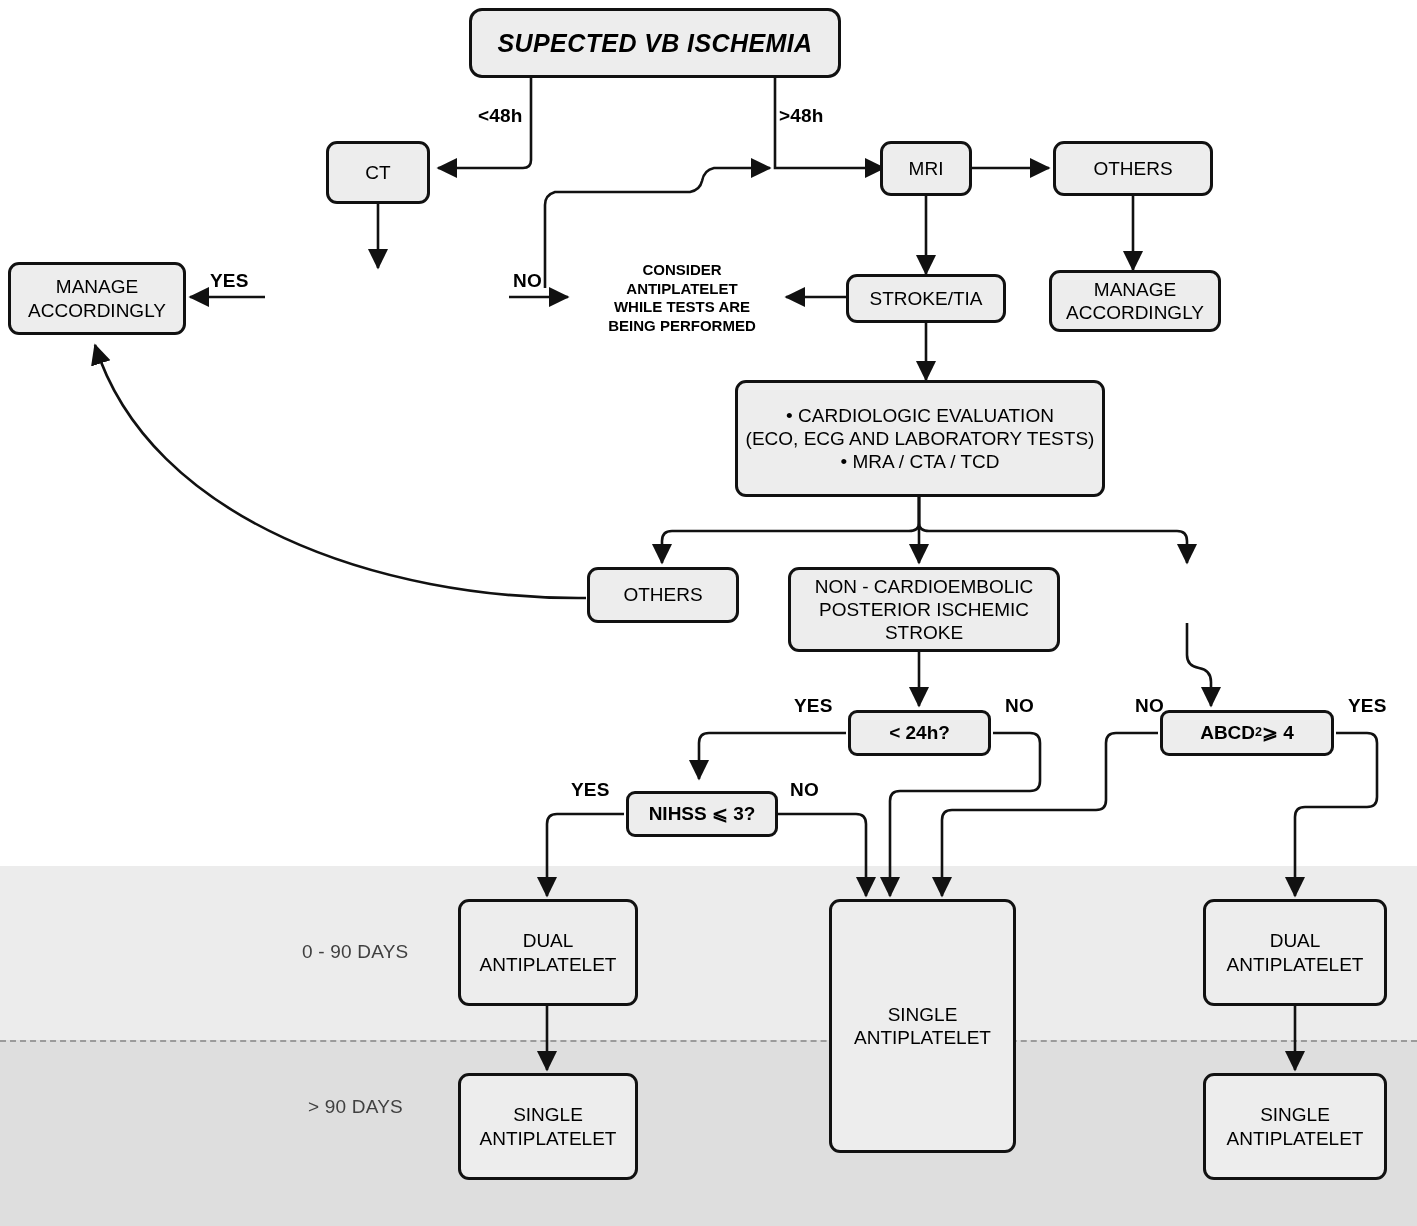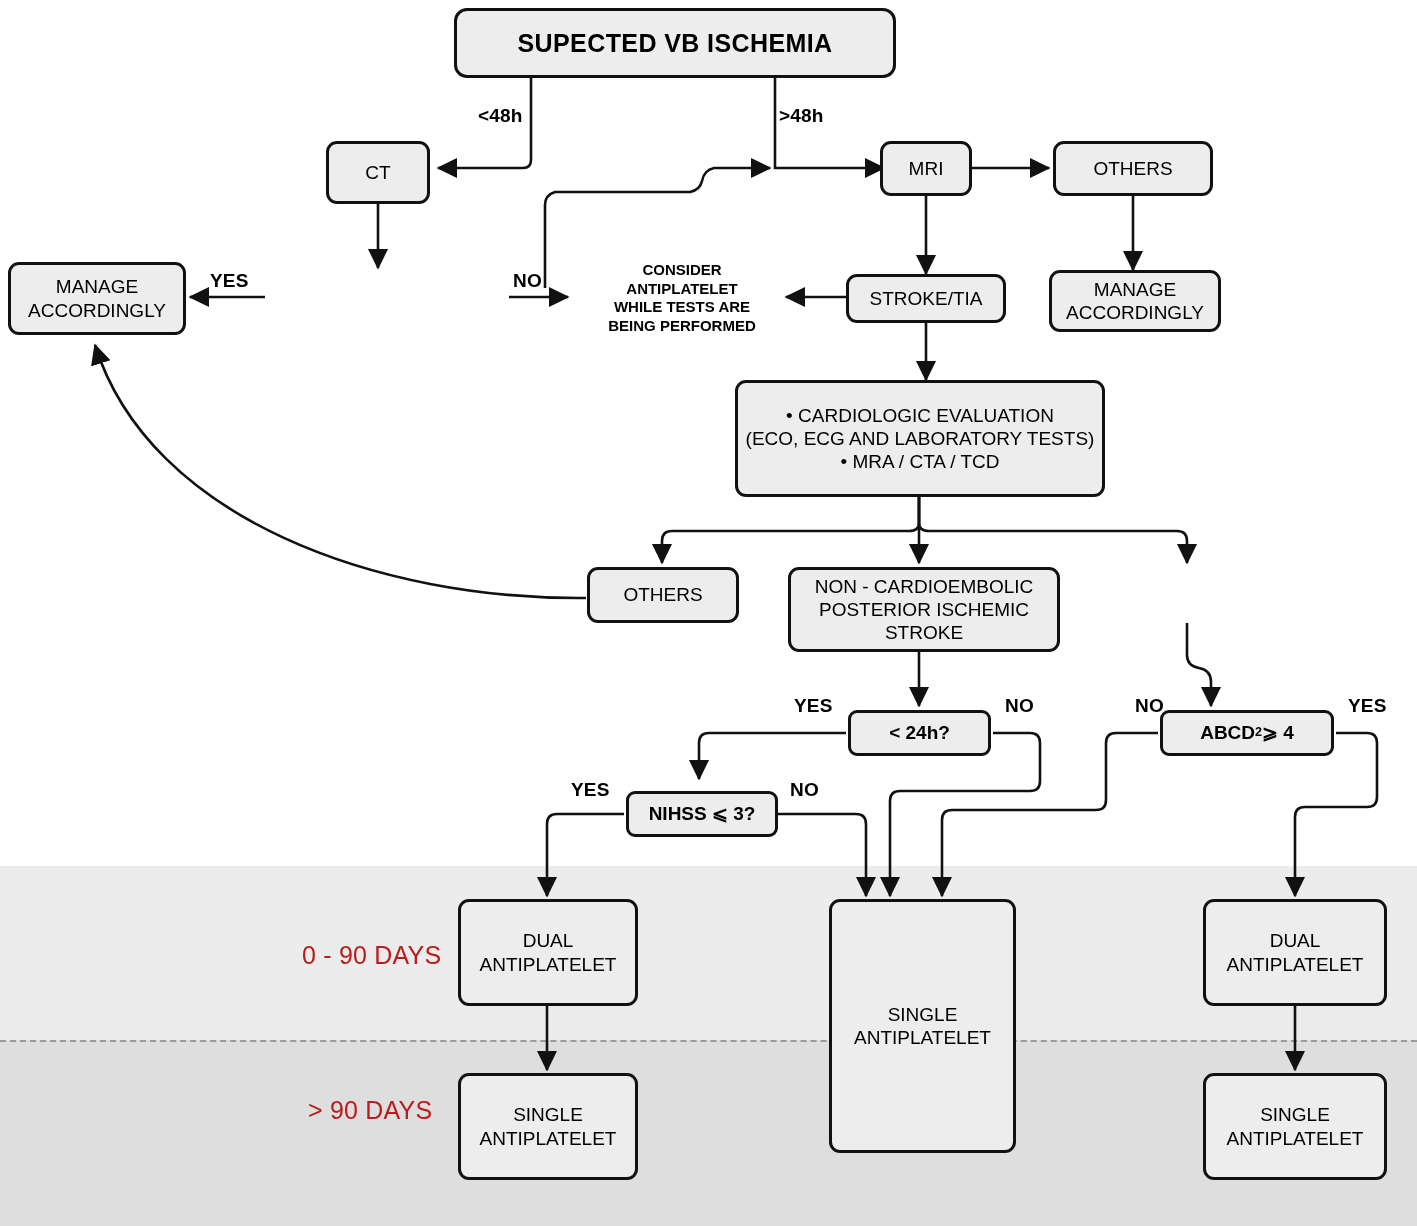--- a/index.html
+++ b/index.html
@@ -39,22 +39,22 @@
   }
   .band-divider {
     position: absolute;
     left: 0;
     width: 1417px;
     height: 0;
     border-top: 2px dashed #9b9b9b;
   }
   .band-label {
     position: absolute;
-    font-size: 25px;
-    color: #b91c1c;
+    font-size: 19px;
+    color: #404040;
     letter-spacing: 0.2px;
     white-space: nowrap;
   }
   .node {
     position: absolute;
     box-sizing: border-box;
     background: #ededed;
     border: 3px solid #111111;
     border-radius: 11px;
     display: flex;
@@ -170,21 +170,21 @@
       <path d="M777,814 L856,814 Q866,814 866,824 L866,896"></path>
 
       <path d="M547,1006 L547,1070"></path>
 
       <path d="M1295,1006 L1295,1070"></path>
 
       <path d="M586,598 C380,600 150,520 95,345" marker-end="url(#ah)"></path>
     </g>
   </svg>
 
-  <div class="node title" style="left:454px; top:8px; width:442px; height:70px;">SUPECTED VB ISCHEMIA</div>
+  <div class="node title" style="left:469px; top:8px; width:372px; height:70px;font-style:italic;">SUPECTED VB ISCHEMIA</div>
 
   <div class="node" style="left:326px; top:141px; width:104px; height:63px;">CT</div>
 
   <div class="node" style="left:880px; top:141px; width:92px; height:55px;">MRI</div>
 
   <div class="node" style="left:1053px; top:141px; width:160px; height:55px;">OTHERS</div>
 
 
   <div class="node" style="left:8px; top:262px; width:178px; height:73px;">MANAGE
 ACCORDINGLY</div>

